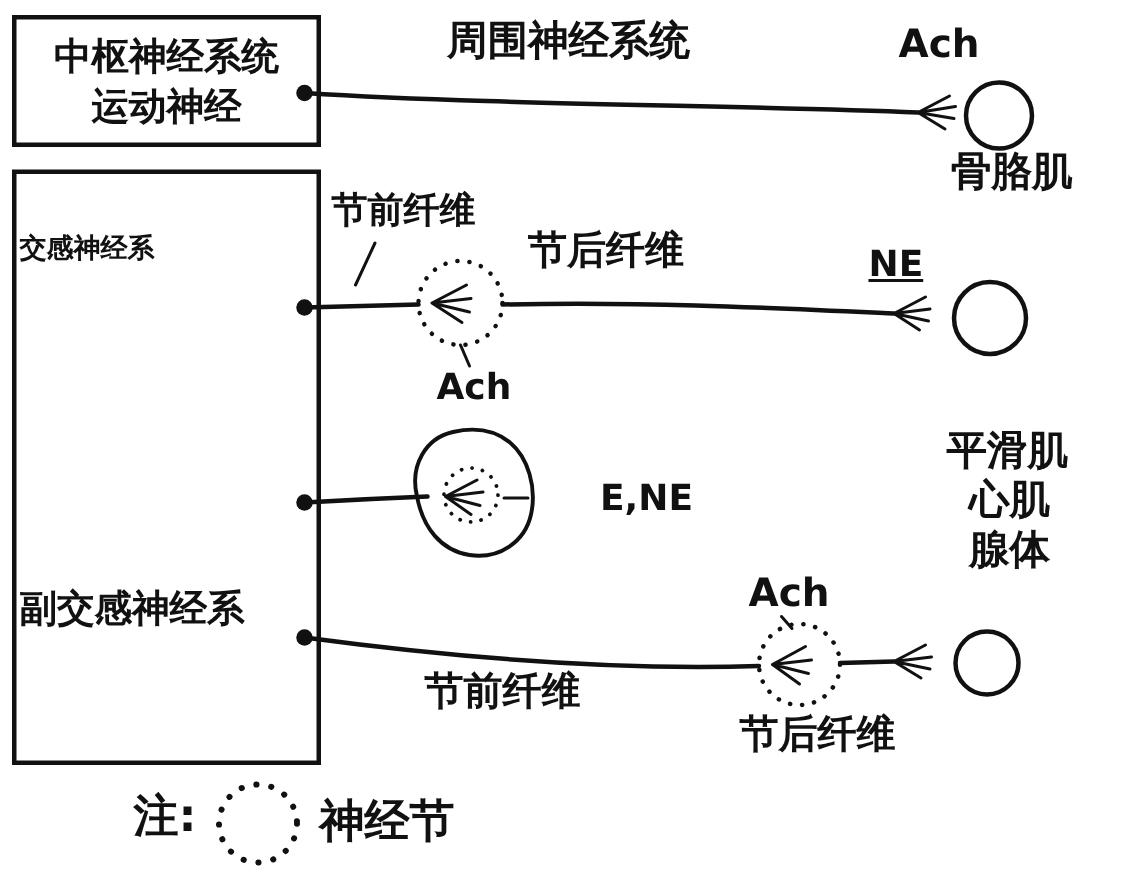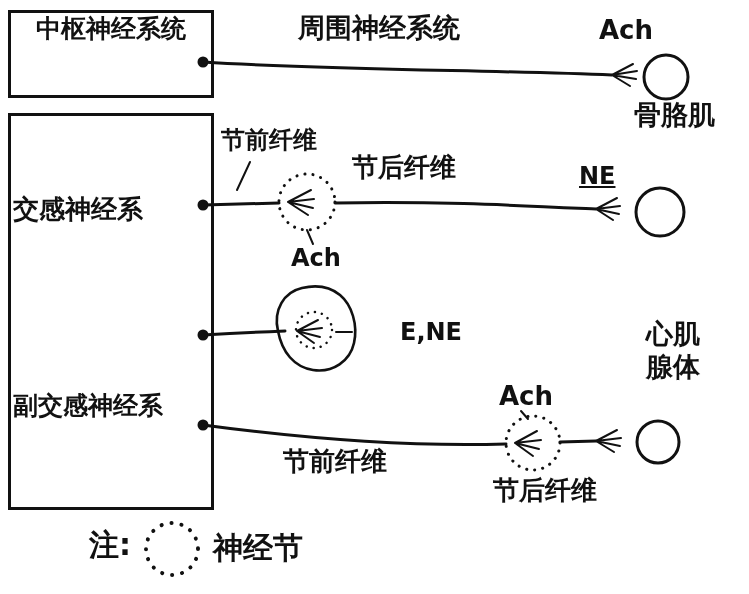--- a/index.html
+++ b/index.html
@@ -3,21 +3,21 @@
 <meta charset="utf-8">
 <style>
   html,body{margin:0;padding:0;background:#ffffff;}
   .stage{
     position:relative;width:749px;height:594px;background:#ffffff;
     font-family:"DejaVu Sans","Liberation Sans",sans-serif;color:#111111;
     overflow:hidden;
   }
   .stage svg{position:absolute;left:0;top:0;}
   .box{position:absolute;border:3px solid #111111;box-sizing:border-box;background:transparent;}
-  .cns-box{left:8px;top:10px;width:206px;height:88px;display:flex;flex-direction:column;align-items:center;justify-content:space-between;gap:1px;}
+  .cns-box{left:8px;top:10px;width:206px;height:88px;display:flex;flex-direction:column;align-items:center;justify-content:center;gap:1px;}
   .cns-box .bl{font-size:25px;font-weight:bold;line-height:1.25;}
   .ans-box{left:8px;top:113px;width:206px;height:397px;}
   .lbl{position:absolute;font-weight:bold;white-space:nowrap;line-height:1;}
 </style>
 </head>
 <body>
 
 <div class="stage">
 
   <svg width="749" height="594" viewBox="0 0 749 594">
@@ -61,36 +61,38 @@
         <path stroke-width="2" d="M596 441 L617 430 M596 441 L621 438 M596 441 L620 446 M596 441 L614 452"></path>
         <circle cx="658" cy="442" r="21" fill="#ffffff"></circle>
       </g>
 
       <circle cx="172" cy="549" r="26" stroke-width="4" stroke-dasharray="0.1 10"></circle>
     </g>
   </svg>
 
   <div class="box cns-box">
     <div class="bl">中枢神经系统</div>
+    <div class="bl">运动神经</div>
   </div>
 
   <div class="box ans-box"></div>
-  <div class="lbl" style="left:13px;top:157px;font-size:26px;margin-top:39px;">交感神经系</div>
+  <div class="lbl" style="left:13px;top:157px;font-size:18px;">交感神经系</div>
   <div class="lbl" style="left:298px;top:14px;font-size:27px;">周围神经系统</div>
 
   <div class="lbl" style="left:13px;top:393px;font-size:25px;">副交感神经系</div>
   <div class="lbl" style="left:599px;top:17px;font-size:26px;">Ach</div>
   <div class="lbl" style="left:634px;top:101px;font-size:27px;text-align:center;">骨胳肌</div>
 
   <div class="lbl" style="left:221px;top:128px;font-size:24px;">节前纤维</div>
   <div class="lbl" style="left:352px;top:154px;font-size:26px;">节后纤维</div>
   <div class="lbl" style="left:579px;top:164px;font-size:24px;text-decoration:underline;">NE</div>
   <div class="lbl" style="left:291px;top:246px;font-size:24px;">Ach</div>
   <div class="lbl" style="left:354px;top:320px;font-size:24px;padding-left:46px;">E,NE</div>
 
+  <div class="lbl" style="left:631px;top:287px;font-size:27px;">平滑肌</div>
   <div class="lbl" style="left:646px;top:320px;font-size:27px;">心肌</div>
   <div class="lbl" style="left:646px;top:353px;font-size:27px;">腺体</div>
 
   <div class="lbl" style="left:499px;top:383px;font-size:26px;">Ach</div>
   <div class="lbl" style="left:283px;top:448px;font-size:26px;">节前纤维</div>
   <div class="lbl" style="left:493px;top:477px;font-size:26px;">节后纤维</div>
 
   <div class="lbl" style="left:89px;top:530px;font-size:30px;">注:</div>
   <div class="lbl" style="left:213px;top:533px;font-size:30px;">神经节</div>
 

